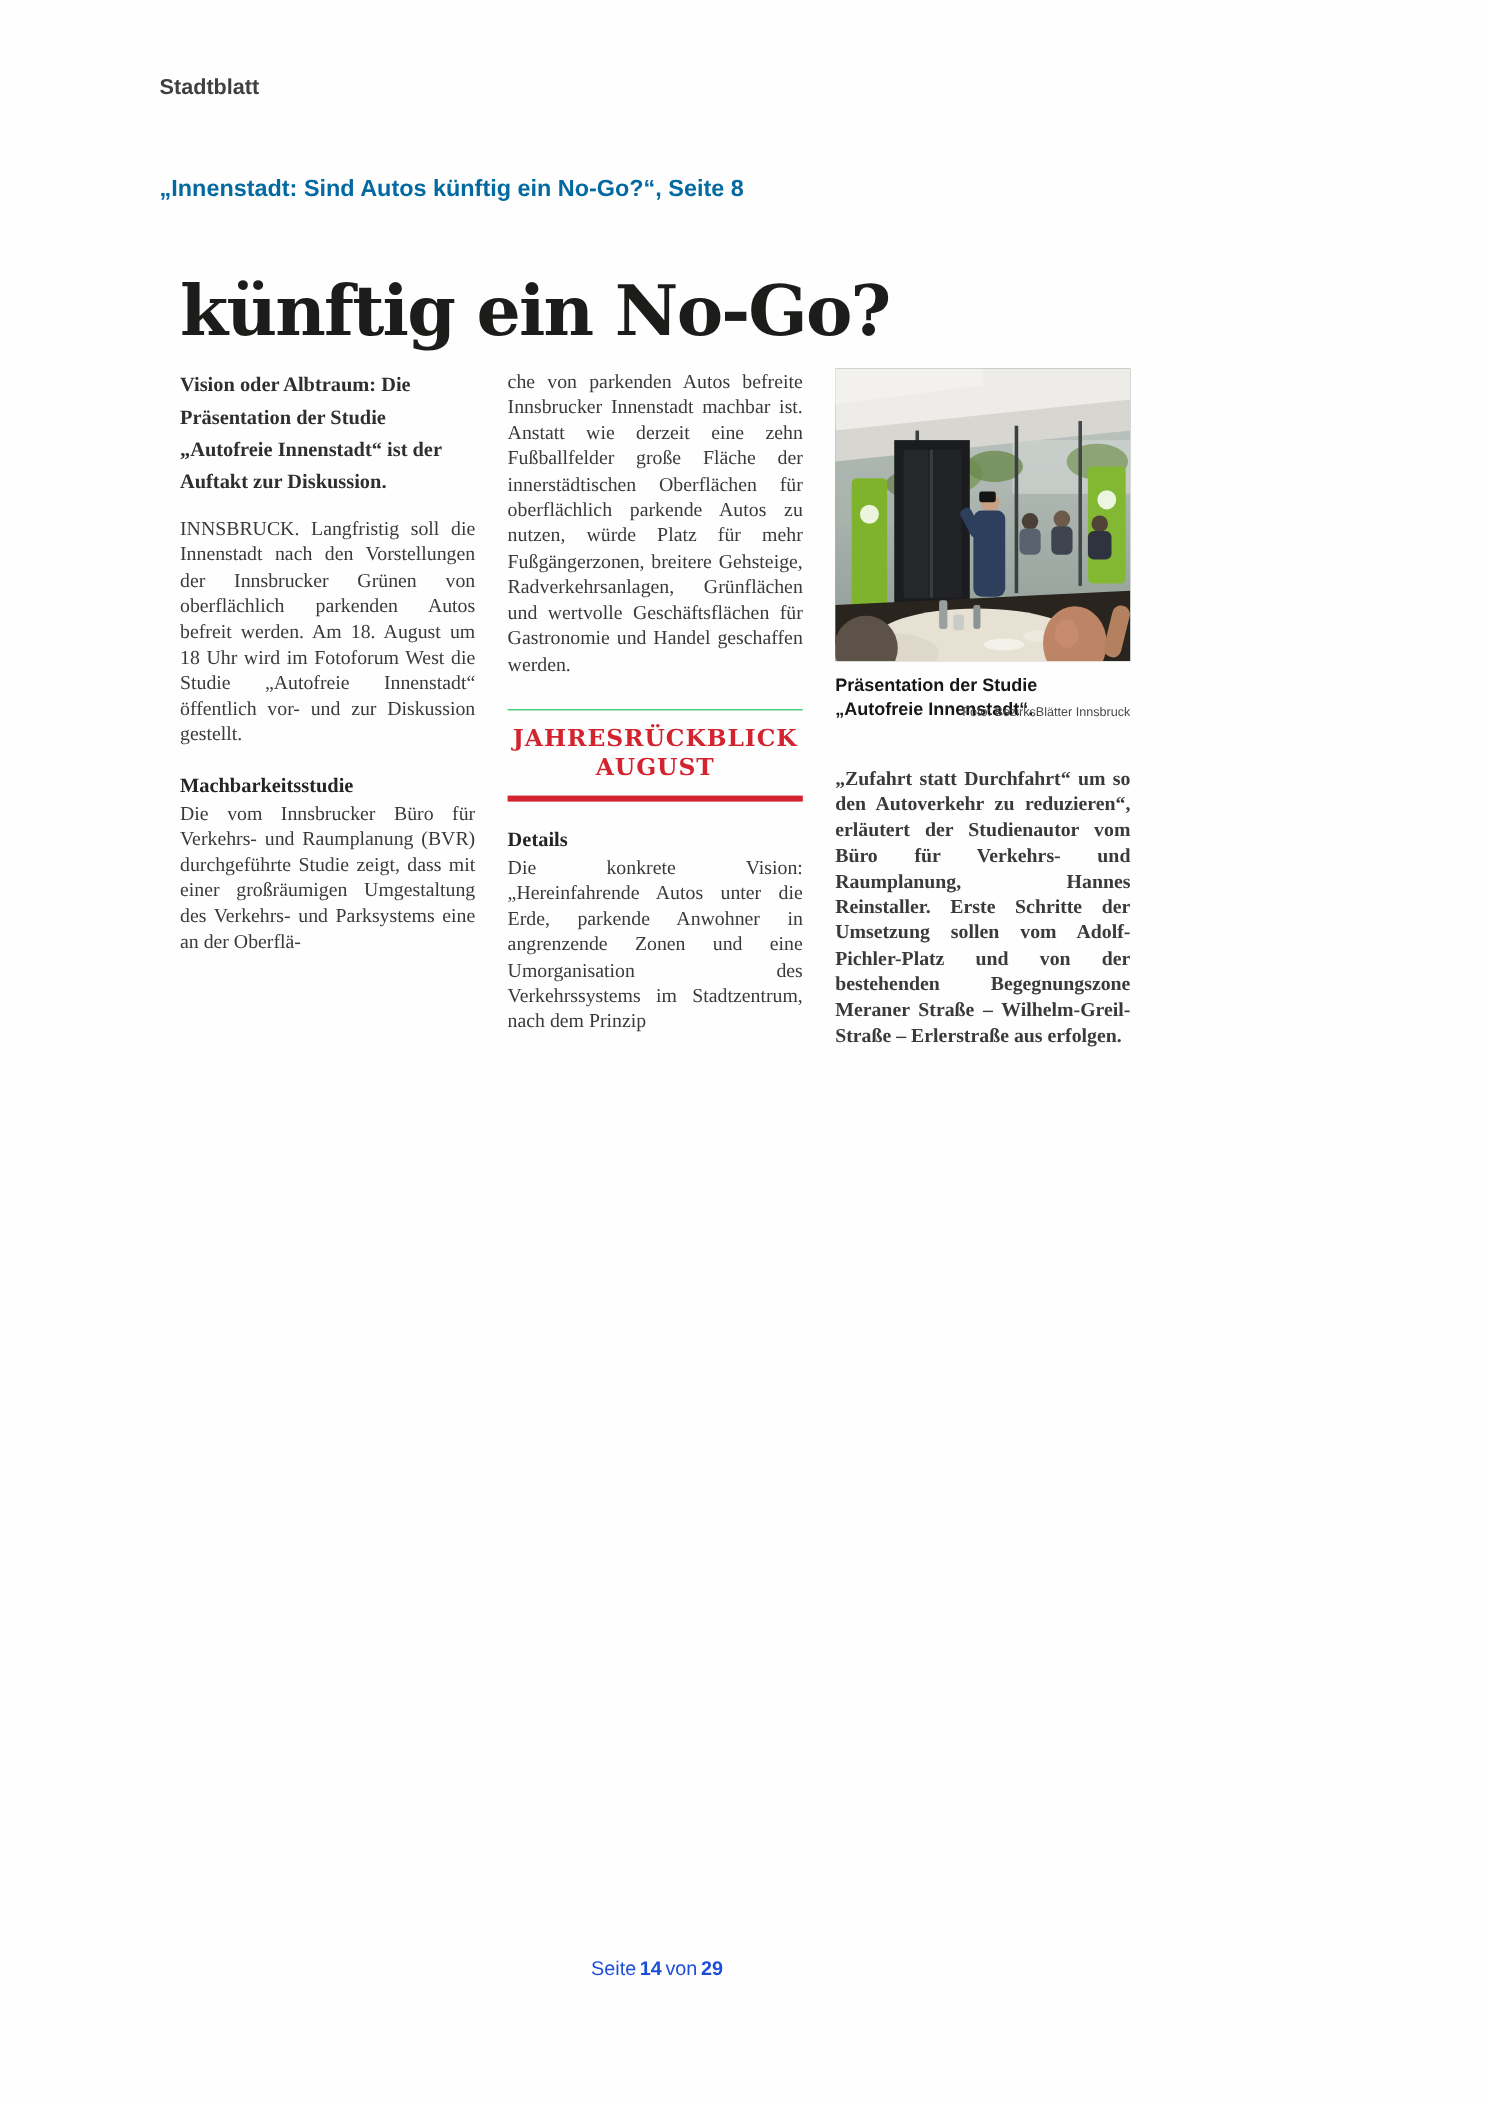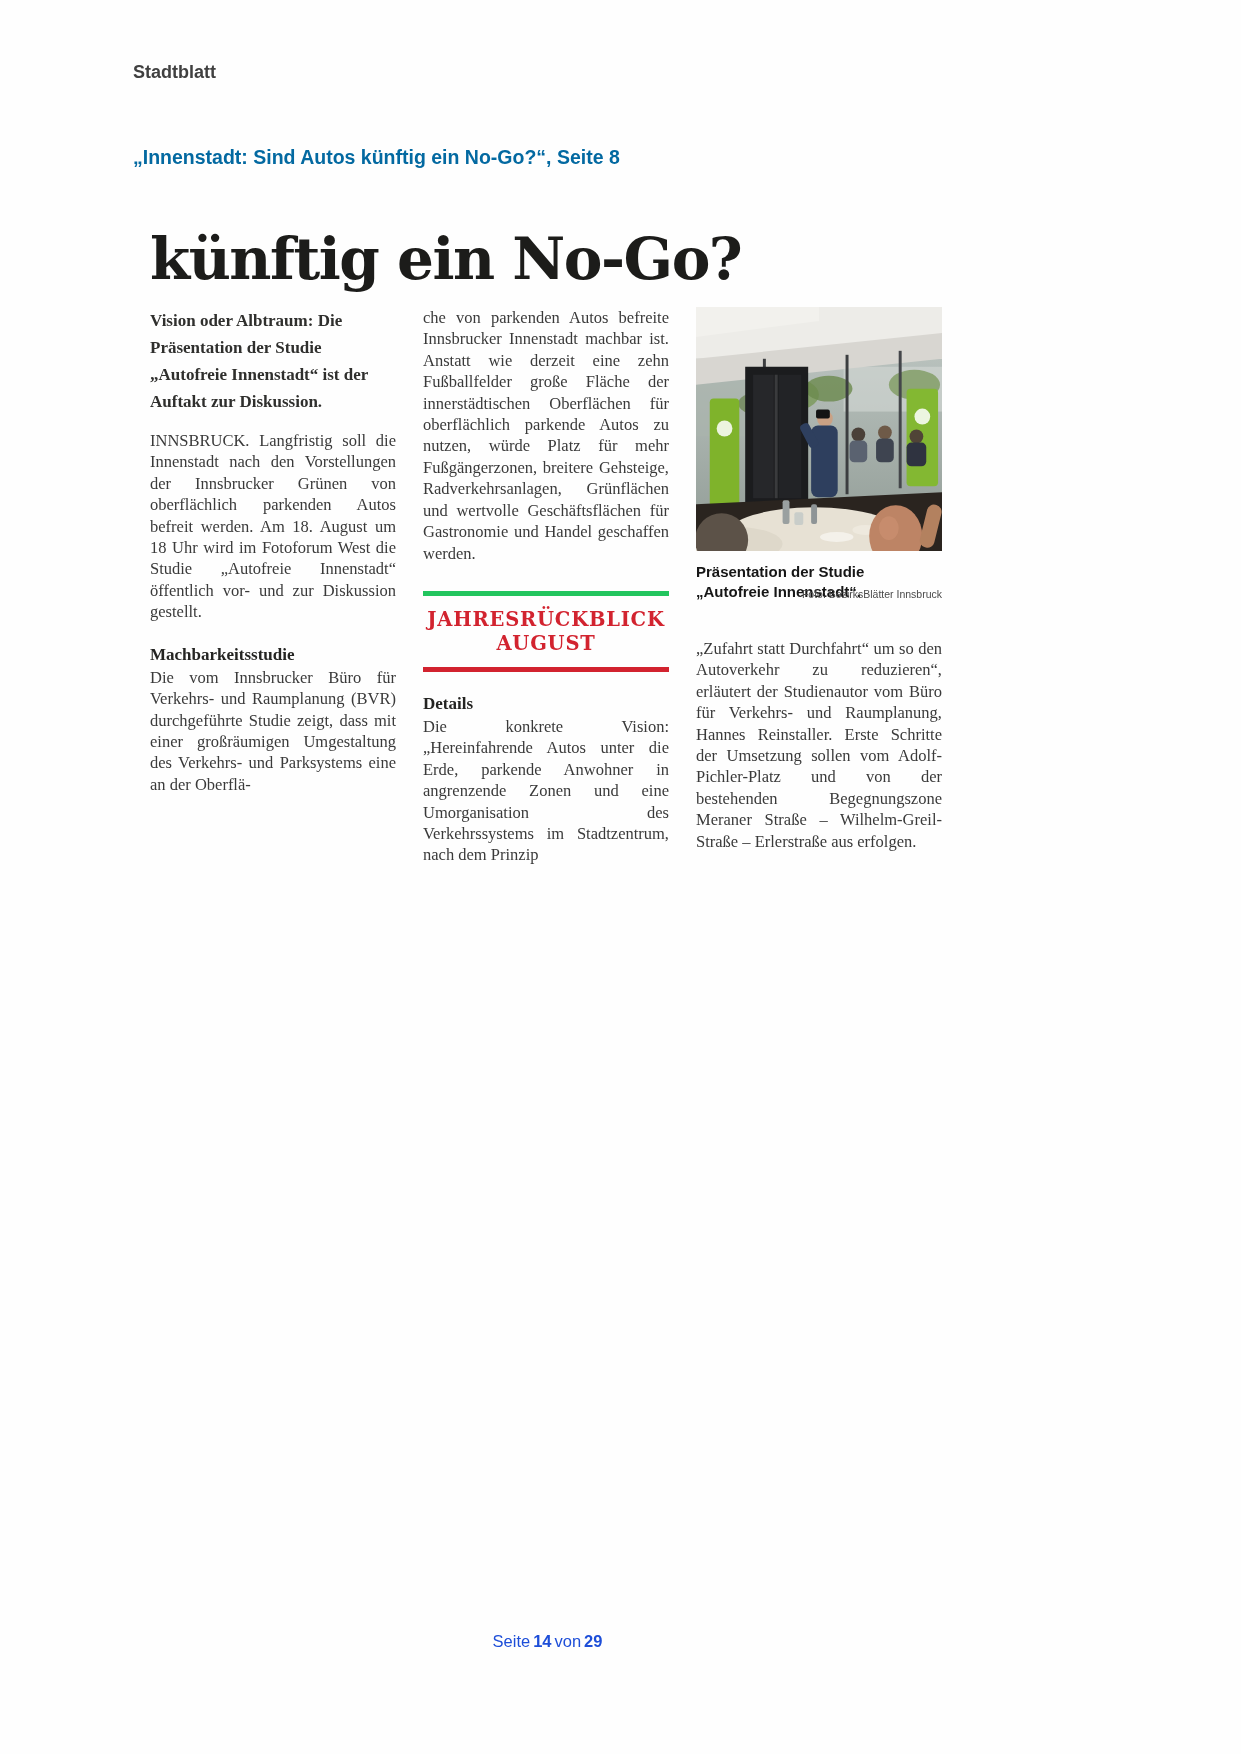--- a/index.html
+++ b/index.html
@@ -39,42 +39,42 @@
     text-align: justify;
   }
   .subhead {
     font-family: "Liberation Serif", "DejaVu Serif", serif;
     font-weight: 700; font-size: 17px; line-height: 21px;
     color: #242422; margin: 21px 0 2px 0;
   }
 
   .banner {
     margin-top: 27px;
-    border-top: 5px solid #22c55e; border-bottom: 5px solid #d2232f;
+    border-top: 1px solid #22c55e; border-bottom: 5px solid #d2232f;
     padding: 12px 4px 11px 4px; text-align: center;
   }
   .banner-line {
     display: block;
     font-family: "DejaVu Serif", "Liberation Serif", serif;
     font-weight: 700; font-size: 19.5px; line-height: 24px;
     letter-spacing: 0.8px; color: #d2232f;
   }
 
   .photo-frame { width: 246px; height: 244px; overflow: hidden; background: #9aa49f; }
   .photo-frame svg { display: block; width: 100%; height: 100%; }
 
   .caption { position: relative; margin-top: 11px; padding-right: 2px; }
   .caption-text {
     font: 700 15px/20px "Liberation Sans", sans-serif; color: #161616;
   }
   .caption-credit {
     position: absolute; right: 0; bottom: 2px;
     font: 400 10.5px/12px "Liberation Sans", sans-serif; color: #4a4a4a;
   }
-  .col3-body { margin-top: 36px; }
+  .col3-body { margin-top: 36px; font-weight: bold; }
 
   .footer {
     position: absolute; left: 150px; top: 1632px; width: 792px;
     text-align: center; font: 400 16.5px/1.2 "Liberation Sans", sans-serif; color: #1d4ed8;
   }
   .footer b { font-weight: 700; }
   .footer span { margin: 0 3px; }
 </style>
 </head>
 <body>

